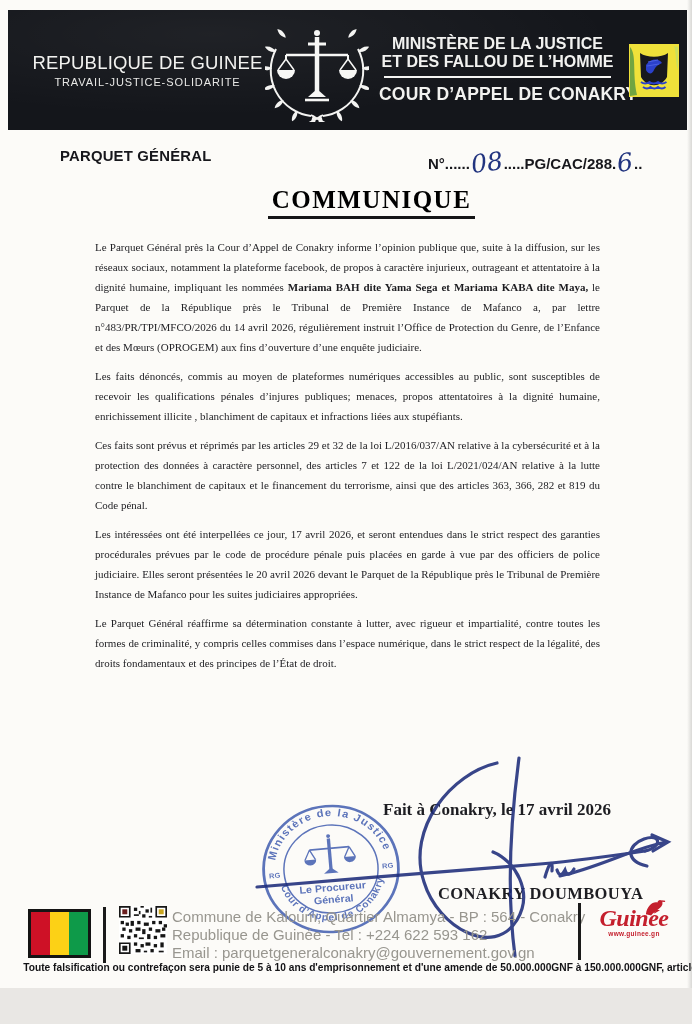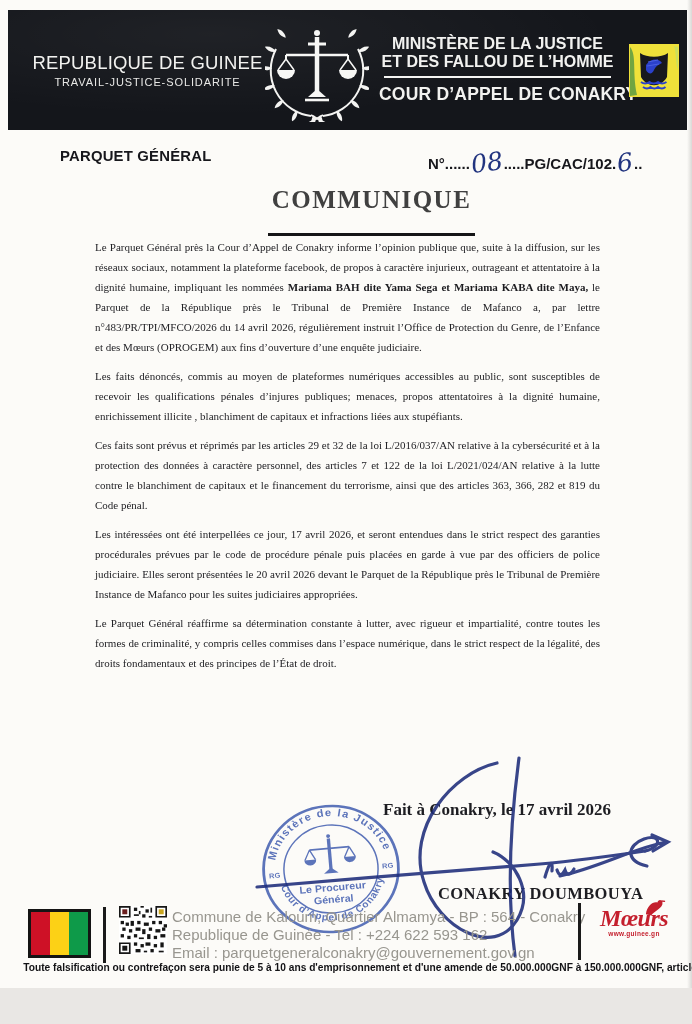--- a/index.html
+++ b/index.html
@@ -23,21 +23,21 @@
   .coat{width:52px;height:57px;margin-left:12px;flex:0 0 auto;}
   
   .office{position:absolute;left:60px;top:147px;font-size:15.5px;font-weight:bold;color:#17171c;
     letter-spacing:.2px;transform:scaleX(.96);transform-origin:left;}
   .refline{position:absolute;left:428px;top:146px;white-space:nowrap;font-size:15px;font-weight:bold;color:#17171c;}
   .refline .hw{font-family:"DejaVu Serif",serif;font-style:italic;font-weight:400;font-size:25px;
     color:#22347f;display:inline-block;transform:rotate(-7deg);position:relative;top:2px;margin:0 1px;}
   
   .title-wrap{position:absolute;left:95px;top:186px;width:505px;text-align:center;}
   .doc-title{display:inline-block;font-family:"Liberation Serif","DejaVu Serif",serif;font-size:25px;
-    font-weight:bold;letter-spacing:1.5px;color:#404040;border-bottom:3px solid #151517;padding:0 4px 19px;margin-left:48px;}
+    font-weight:bold;letter-spacing:1.5px;color:#000000;border-bottom:3px solid #151517;padding:0 4px 2px;margin-left:48px;}
   .doc-body{position:absolute;left:95px;top:237px;width:505px;
     font-family:"Liberation Serif","DejaVu Serif",serif;font-size:11px;line-height:20px;
     color:#232327;text-align:justify;}
   .doc-body p{margin:0 0 9px 0;}
   .doc-body b{color:#1c1c20;}
   
   .place-date{position:absolute;left:383px;top:800px;font-family:"Liberation Serif",serif;
     font-size:17px;font-weight:bold;color:#1d1d22;white-space:nowrap;}
   .role{position:absolute;left:418px;top:841px;font-family:"Liberation Serif",serif;
     font-size:16px;font-weight:bold;color:#1d1d22;white-space:nowrap;}
@@ -156,21 +156,21 @@
       <path d="M12 11 C19 16 33 16 40 11 L39 35 C33 46 19 46 13 35 Z" fill="#17181d"></path>
       <path d="M18 23 C23 16 31 16 34 21 C30 23 28 24 26 28 C24 33 20 32 18 28 Z" fill="#2b41cc"></path>
       <path d="M20 20 L30 18 M19 24 L31 22" stroke="#4a5fe0" stroke-width="1" fill="none"></path>
       <path d="M13 40 q4 3 8.5 0 q4 3 8.5 0 q4 3 8.5 0" stroke="#2b41cc" stroke-width="2" fill="none"></path>
       <path d="M15 45 q4 3 7.5 0 q4 3 7.5 0 q4 3 7.5 0" stroke="#2b41cc" stroke-width="2" fill="none"></path>
     </svg>
   </div>
 
   <div class="office">PARQUET GÉNÉRAL</div>
   <div class="refline">
-    <span>N°......</span><span class="hw">08</span><span>.....PG/CAC/102.</span><span class="hw">6</span><span>..</span>
+    <span>N°......</span><span class="hw">08</span><span>.....PG/CAC/288.</span><span class="hw">6</span><span>..</span>
   </div>
 
   <div class="title-wrap">
     <span class="doc-title">COMMUNIQUE</span>
   </div>
 
   <div class="doc-body">
     <p><span>Le Parquet Général près la Cour d’Appel de Conakry informe l’opinion publique que, suite à la diffusion, sur les réseaux sociaux, notamment la plateforme facebook, de propos à caractère injurieux, outrageant et attentatoire à la dignité humaine, impliquant les nommées </span><b>Mariama BAH dite Yama Sega et Mariama KABA dite Maya,</b><span> le Parquet de la République près le Tribunal de Première Instance de Mafanco a, par lettre n°483/PR/TPI/MFCO/2026 du 14 avril 2026, régulièrement instruit l’Office de Protection du Genre, de l’Enfance et des Mœurs (OPROGEM) aux fins d’ouverture d’une enquête judiciaire.</span></p>
     <p>Les faits dénoncés, commis au moyen de plateformes numériques accessibles au public, sont susceptibles de recevoir les qualifications pénales d’injures publiques; menaces, propos attentatoires à la dignité humaine, enrichissement illicite , blanchiment de capitaux et infractions liées aux stupéfiants.</p>
     <p>Ces faits sont prévus et réprimés par les articles 29 et 32 de la loi L/2016/037/AN relative à la cybersécurité et à la protection des données à caractère personnel, des articles 7 et 122 de la loi L/2021/024/AN relative à la lutte contre le blanchiment de capitaux et le financement du terrorisme, ainsi que des articles 363, 366, 282 et 819 du Code pénal.</p>
@@ -284,18 +284,18 @@
     <div>Email : parquetgeneralconakry@gouvernement.gov.gn</div>
   </div>
 
   <div class="fdiv d2"></div>
 
   <div class="brand">
     <svg class="bird" viewBox="0 0 24 20">
       <path d="M3 16 C5 8 12 4 16 6 C17 3 21 3 21 7 C21 12 12 14 8 18 Z" fill="#c41f2d"></path>
       <path d="M20 5 L24 6" stroke="#c41f2d" stroke-width="1.4"></path>
     </svg>
-    <div class="bname">Mœurs</div>
+    <div class="bname">Guinée</div>
     <div class="burl">www.guinee.gn</div>
   </div>
 
   <div class="disclaimer">Toute falsification ou contrefaçon sera punie de 5 à 10 ans d'emprisonnement et d'une amende de 50.000.000GNF à 150.000.000GNF, article 613 du code pénal guinéen</div>
 </div>
 
 </body></html>

